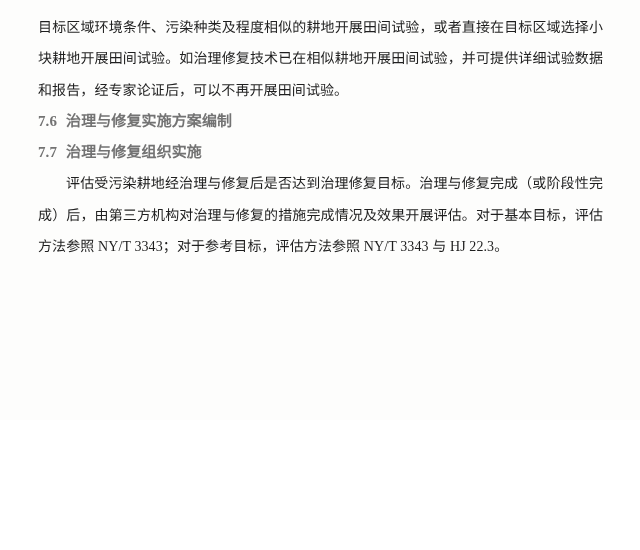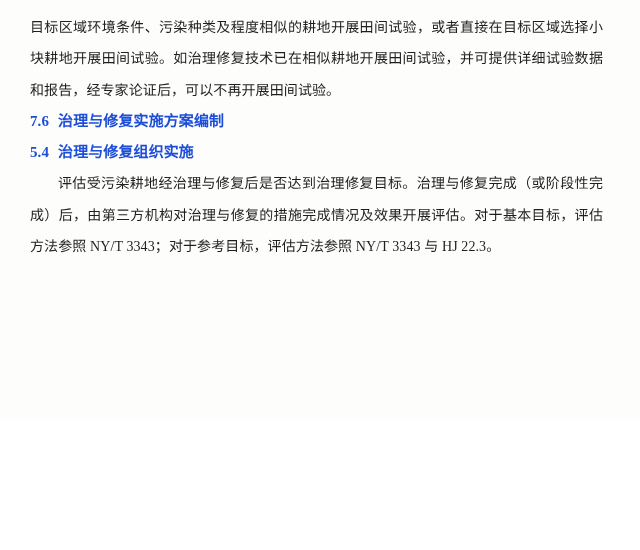--- a/index.html
+++ b/index.html
@@ -11,53 +11,53 @@
     position: relative;
     box-sizing: border-box;
     width: 640px;
     height: 420px;
     background: #fdfdfc;
     color: #1f1f1f;
     font-family: "Liberation Serif", "DejaVu Serif", serif;
     font-size: 14px;
     line-height: 31.3px;
     letter-spacing: 0.1px;
-    padding: 12px 37px 0 30px;
+    padding: 12px 37px 0 38px;
     overflow: hidden;
   }
   .para {
     margin: 0;
     text-align: justify;
   }
   .para.indent {
     text-indent: 2em;
   }
   .heading {
     margin: 0;
     font-size: 15px;
     line-height: 31.3px;
     font-weight: 700;
-    color: #1d4ed8;
+    color: #737373;
     text-align: left;
   }
   .heading .hnum {
     margin-right: 9px;
     font-weight: 700;
   }
 </style>
 </head>
 <body>
 
 <div class="page">
 
   <p class="para">目标区域环境条件、污染种类及程度相似的耕地开展田间试验，或者直接在目标区域选择小块耕地开展田间试验。如治理修复技术已在相似耕地开展田间试验，并可提供详细试验数据和报告，经专家论证后，可以不再开展田间试验。</p>
 
 
   <h2 class="heading"><span class="hnum">7.6</span><span class="htext">治理与修复实施方案编制</span></h2>
 
 
-  <h2 class="heading"><span class="hnum">5.4</span><span class="htext">治理与修复组织实施</span></h2>
+  <h2 class="heading"><span class="hnum">7.7</span><span class="htext">治理与修复组织实施</span></h2>
 
 
 
   <p class="para indent">评估受污染耕地经治理与修复后是否达到治理修复目标。治理与修复完成（或阶段性完成）后，由第三方机构对治理与修复的措施完成情况及效果开展评估。对于基本目标，评估方法参照 NY/T 3343；对于参考目标，评估方法参照 NY/T 3343 与 HJ 22.3。</p>
 
 </div>
 
 </body></html>

